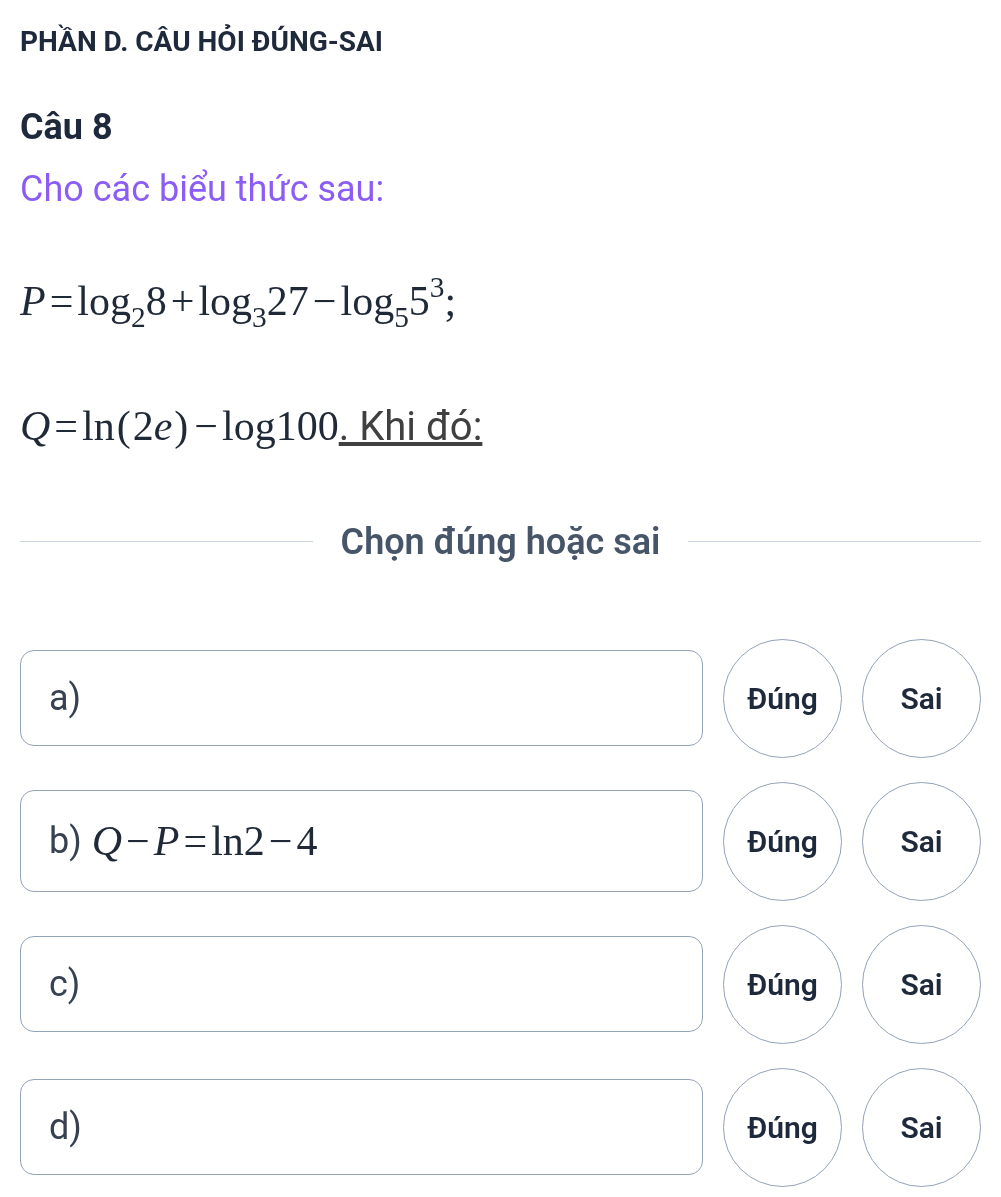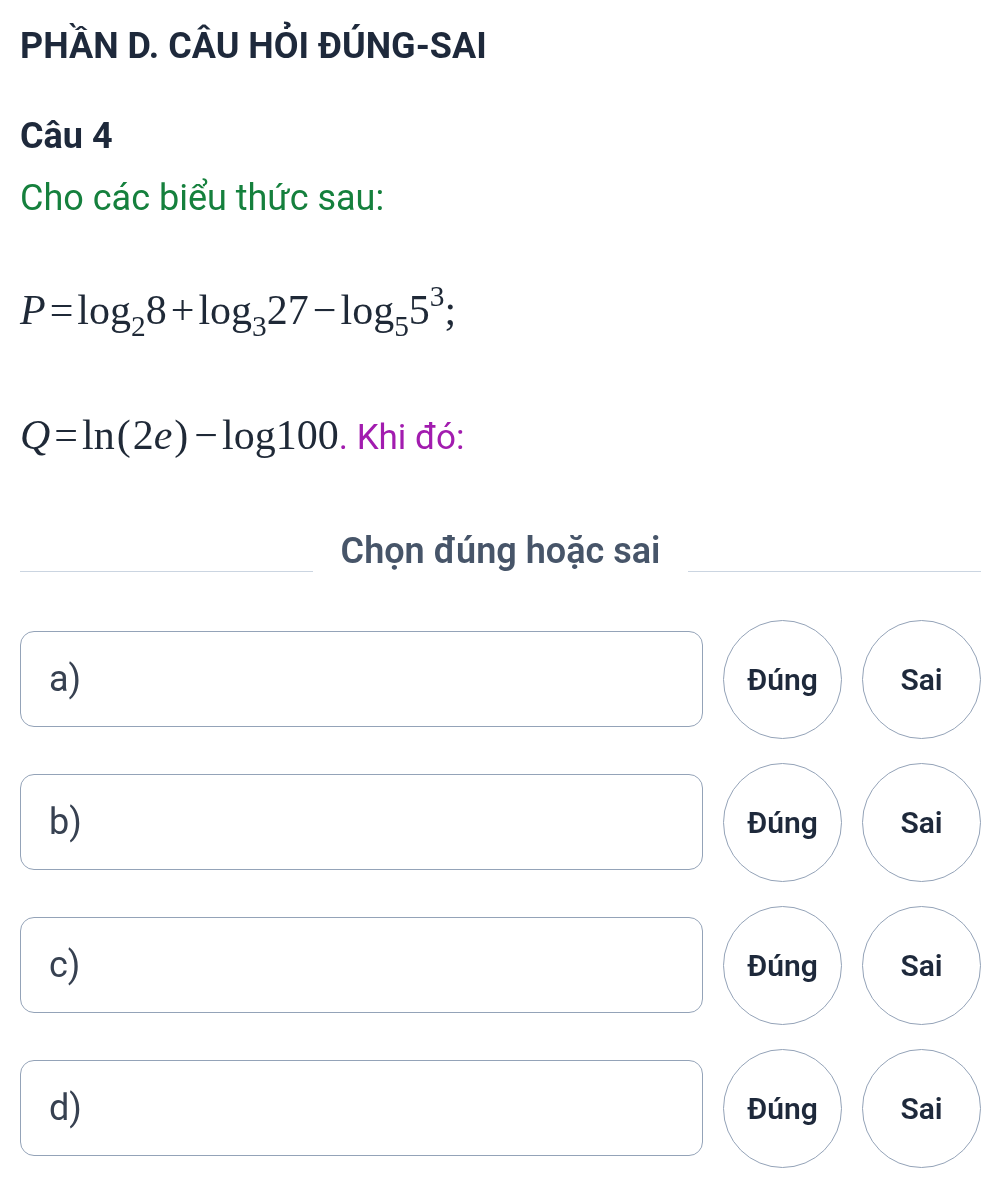--- a/index.html
+++ b/index.html
@@ -8,35 +8,35 @@
       box-sizing: border-box;
     }
     body {
       font-family: -apple-system, BlinkMacSystemFont, "Segoe UI", Roboto, Helvetica, Arial, sans-serif;
       background: #ffffff;
       width: 1001px;
       padding: 25px 20px 30px 20px;
       color: #1f2937;
     }
     .section-title {
-      font-size: 36px;
+      font-size: 28px;
       font-weight: 700;
       color: #1e293b;
       margin-bottom: 48px;
     }
     .question-number {
       font-size: 36px;
       font-weight: 700;
       color: #1e293b;
       margin-bottom: 14px;
     }
     .question-prompt {
       font-size: 36px;
       font-weight: 400;
-      color: #15803d;
+      color: #8b5cf6;
       margin-bottom: 32px;
       line-height: 1.5;
     }
     .math-block {
       font-family: "Georgia", "Times New Roman", serif;
       font-size: 42px;
       color: #1f2937;
       margin-bottom: 10px;
       line-height: 1.8;
       margin-top: 48px;
@@ -54,28 +54,29 @@
       top: -0.1em;
     }
     .math-italic {
       font-style: italic;
     }
     .math-op {
       padding: 0 4px;
     }
     .inline-text {
       font-family: -apple-system, BlinkMacSystemFont, "Segoe UI", Roboto, Helvetica, Arial, sans-serif;
-      font-size: 35px;
-      color: #a21caf;
+      font-size: 40px;
+      color: #404040;
       font-style: normal;
+      text-decoration: underline;
     }
     .divider-row {
       display: flex;
-      align-items: flex-end;
-      margin: 56px 0 48px 0;
+      align-items: center;
+      margin: 56px 0 76px 0;
       gap: 28px;
     }
     .divider-line {
       flex: 1;
       height: 1px;
       background: #cbd5e1;
     }
     .divider-label {
       font-size: 36px;
       font-weight: 600;
@@ -125,21 +126,21 @@
       cursor: pointer;
       flex-shrink: 0;
       text-align: right;
     }
   </style>
 </head>
 <body>
 
 <div class="section-title">PHẦN D. CÂU HỎI ĐÚNG-SAI</div>
 
-<div class="question-number">Câu 4</div>
+<div class="question-number">Câu 8</div>
 
 <div class="question-prompt">Cho các biểu thức sau:</div>
 
 <div class="math-block">
   <span class="math-italic">P</span><span class="math-op">=</span>log<span class="sub">2</span>8<span class="math-op">+</span>log<span class="sub">3</span>27<span class="math-op">−</span>log<span class="sub">5</span>5<span class="sup">3</span>;
 </div>
 
 <div class="math-block">
   <span class="math-italic">Q</span><span class="math-op">=</span>ln<span style="padding:0 2px">(</span>2<span class="math-italic">e</span><span style="padding:0 2px">)</span><span class="math-op">−</span>log100<span class="inline-text">. Khi đó:</span>
 </div>
@@ -156,20 +157,21 @@
     <div class="option-card">
       <span class="option-letter">a)</span>
     </div>
     <div class="btn">Đúng</div>
     <div class="btn">Sai</div>
   </div>
 
   <div class="option-row">
     <div class="option-card">
       <span class="option-letter">b)</span>
+      <span><span class="math-italic">Q</span><span class="math-op">−</span><span class="math-italic">P</span><span class="math-op">=</span>ln2<span class="math-op">−</span>4</span>
     </div>
     <div class="btn">Đúng</div>
     <div class="btn">Sai</div>
   </div>
 
   <div class="option-row">
     <div class="option-card">
       <span class="option-letter">c)</span>
     </div>
     <div class="btn">Đúng</div>

